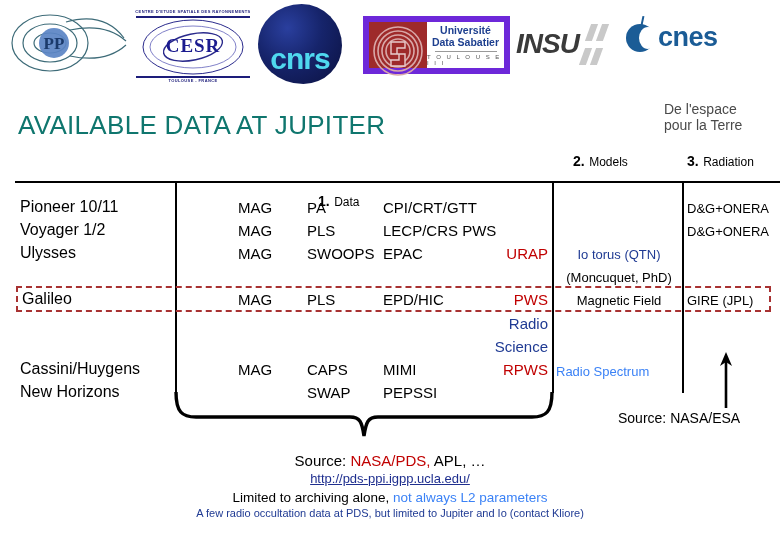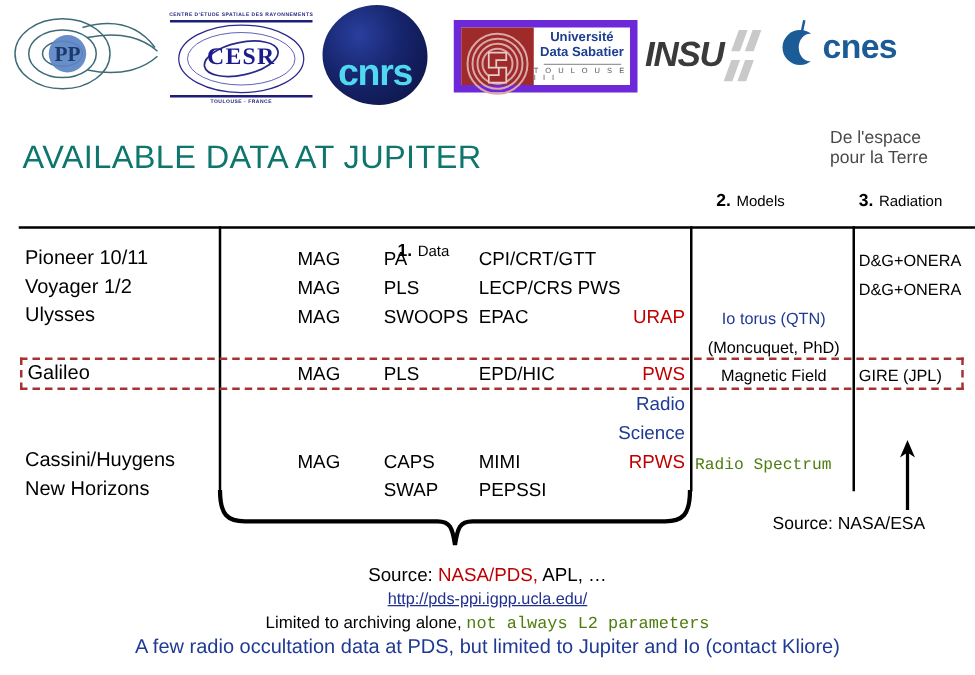--- a/index.html
+++ b/index.html
@@ -92,38 +92,38 @@
 
   
   .dashbox { position: absolute; left: 16px; top: 286px; width: 755px; height: 26px;
              border: 2px dashed #a83232; }
 
   
   .cell { position: absolute; white-space: nowrap; font-size: 15px; line-height: 15px; }
   .mission { font-size: 16px; }
   .red { color: #c00000; }
   .blue { color: #1f3a93; }
-  .salmon { color: #4d7c0f; font-family: Liberation Mono, monospace; }
+  .salmon { color: #3b82f6; }
   .small13 { font-size: 13px; }
 
   
   .brace { position: absolute; left: 172px; top: 392px; width: 384px; height: 46px; }
 
   
   .arrowsvg { position: absolute; left: 706px; top: 348px; width: 40px; height: 62px; }
 
   
   .src-nasa-esa { position: absolute; left: 618px; top: 410px; font-size: 14px; }
   .footer { position: absolute; left: 0; top: 452px; width: 780px; text-align: center; }
   .f-line { white-space: nowrap; }
   .f1 { font-size: 15px; margin-bottom: 2px; }
   .f2 { font-size: 13px; margin-bottom: 4px; }
   .f2 a, .f2 .link { color: #1f2f8f; text-decoration: underline; }
   .f3 { font-size: 13.5px; margin-bottom: 2px; }
-  .f4 { font-size: 16px; color: #1f3a93; }
+  .f4 { font-size: 11px; color: #1f3a93; }
 </style>
 </head>
 <body>
 
 <div id="slide">
 
   <div class="logo-bar">
 
     <div class="logo logo-ppi">
       <svg width="120" height="70" viewBox="0 0 120 70">

